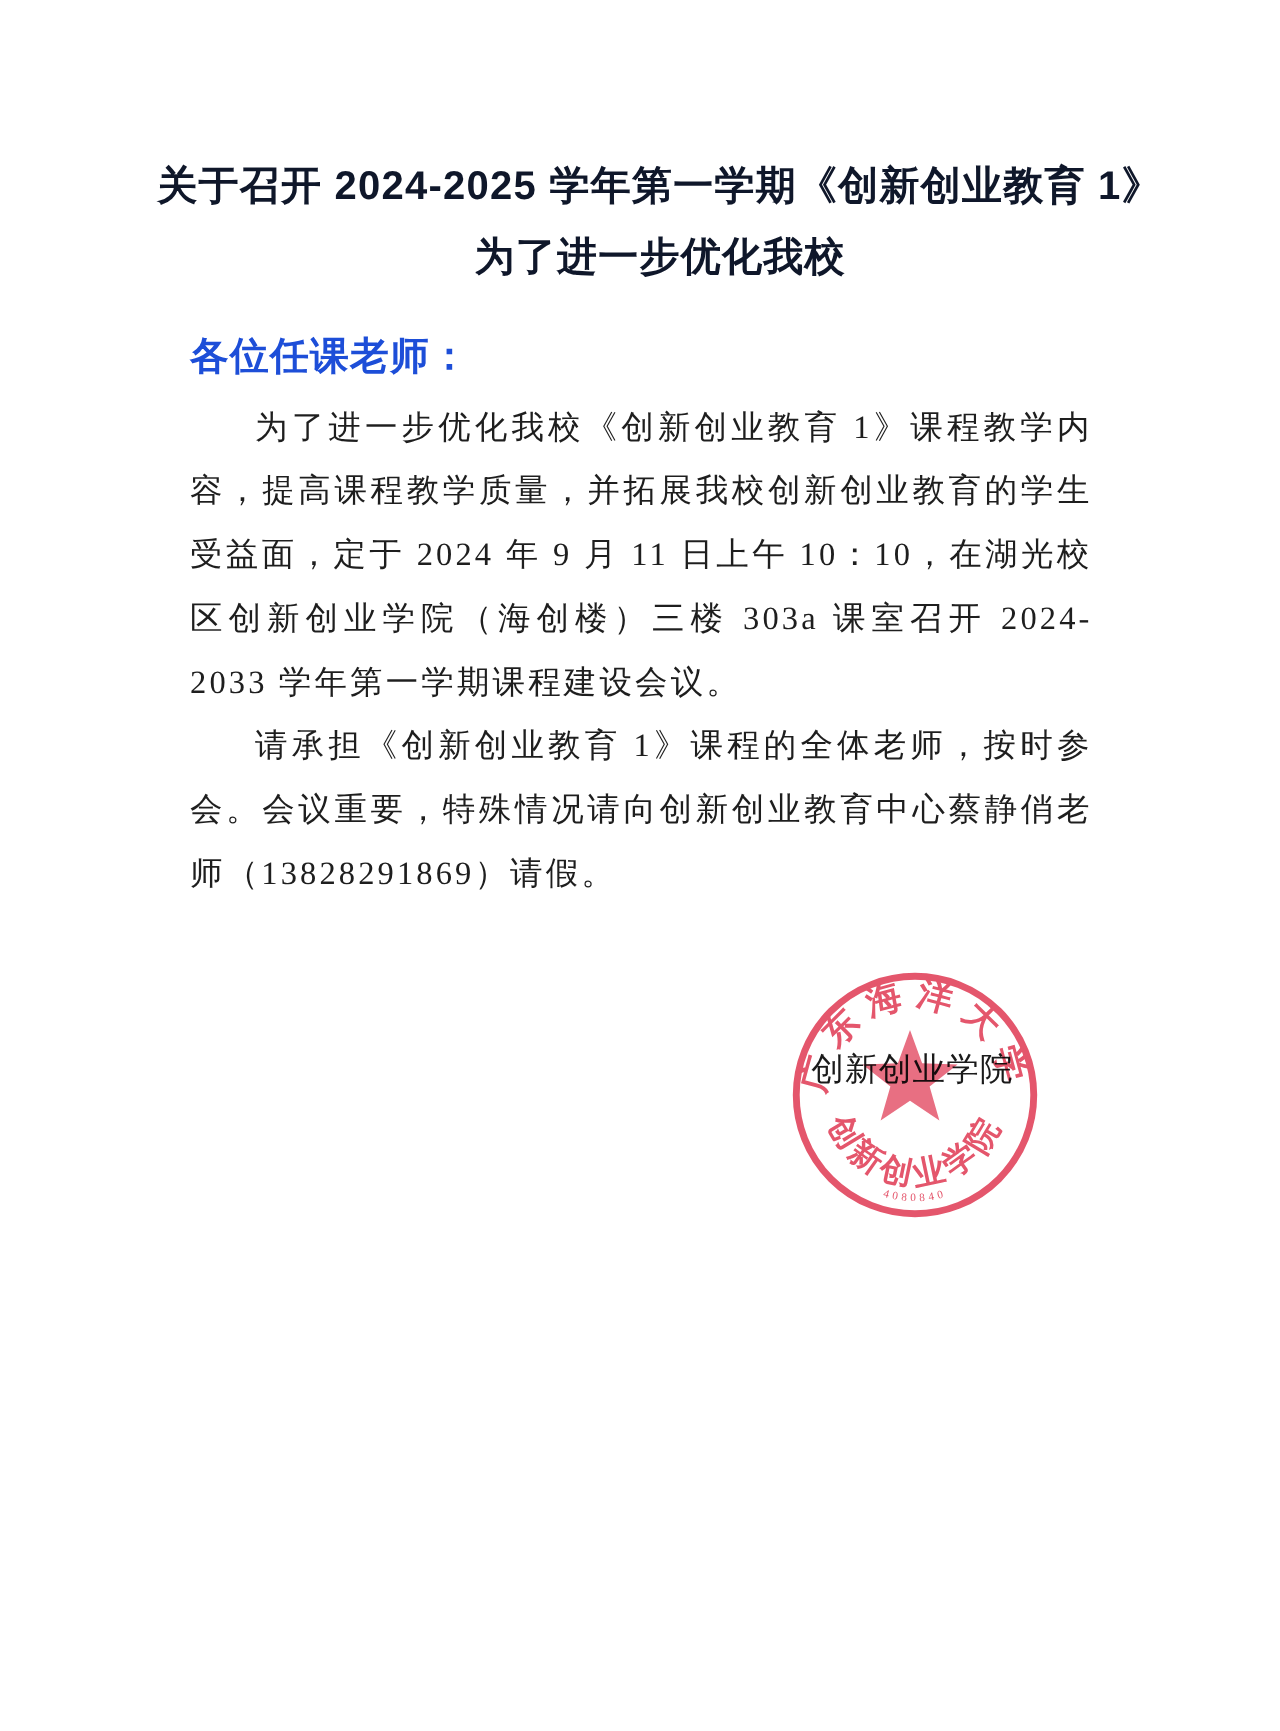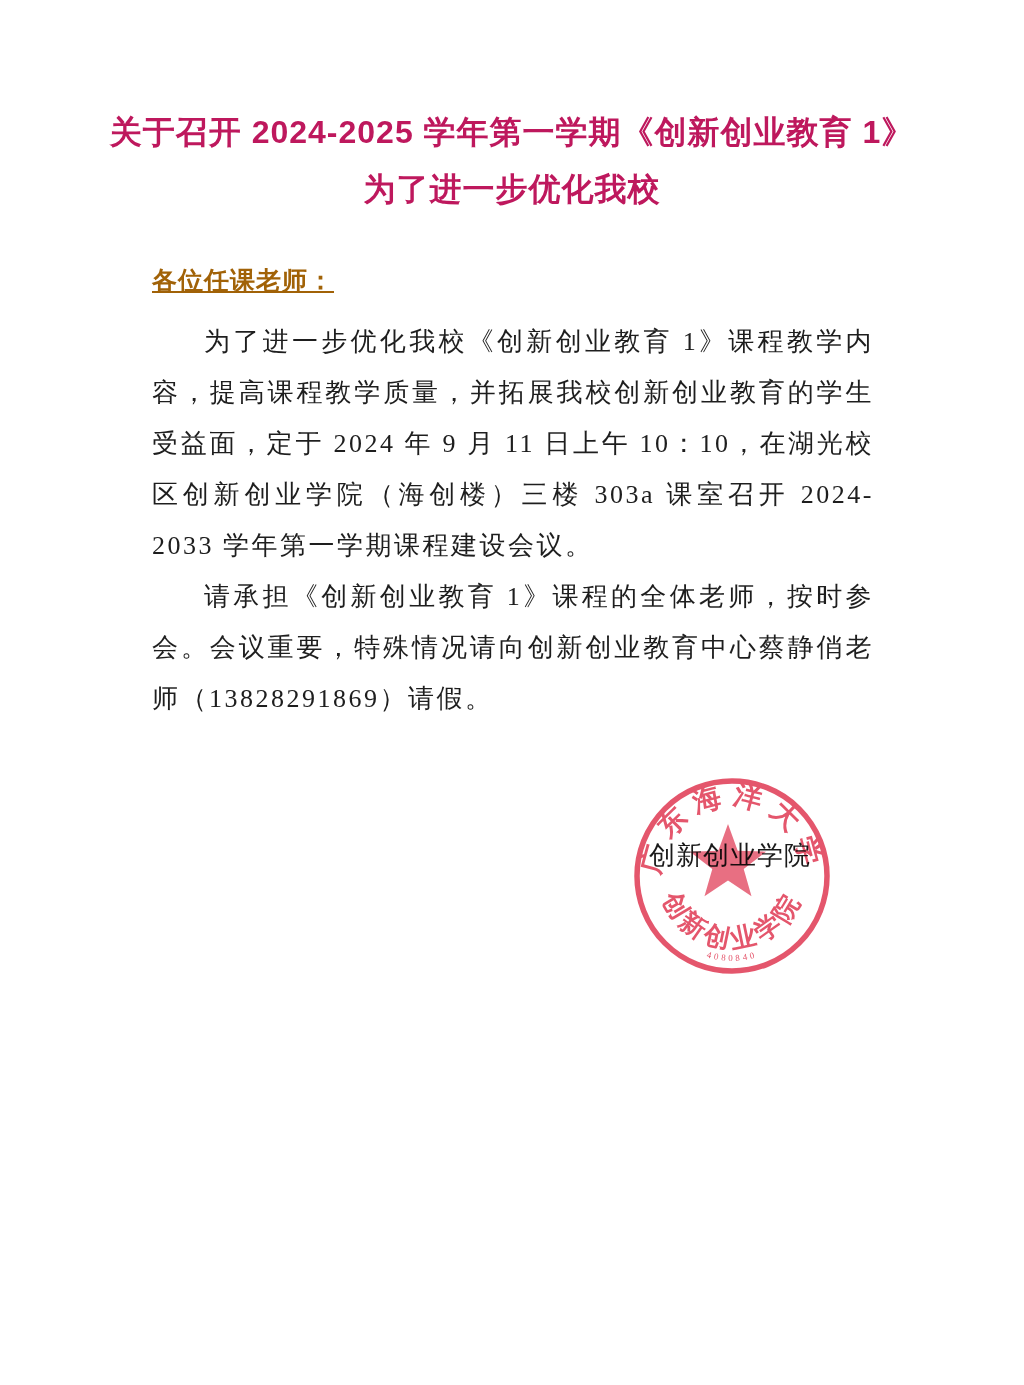--- a/index.html
+++ b/index.html
@@ -14,40 +14,39 @@
     background:#ffffff;
     font-family:"Liberation Serif","DejaVu Serif",serif;
     color:var(--ink);
     overflow:hidden;
   }
   .title{
     position:absolute;
     top:104px;
     left:102px;
     width:820px;
-    margin:0;
+    margin:16px;
     text-align:center;
     font-family:"Liberation Sans","DejaVu Sans",sans-serif;
     font-weight:700;
     font-size:32px;
     line-height:57px;
-    color:#be185d;
+    color:#0f172a;
     letter-spacing:1px;
   }
   .title .title-line{display:block;}
   .salutation{
     position:absolute;
     top:264px;
     left:152px;
     margin:0;
-    font-size:25px;
+    font-size:31px;
     font-weight:700;
     letter-spacing:1px;
-    color:#a16207;
-    text-decoration:underline;
+    color:#1d4ed8;
   }
   .body-block{
     position:absolute;
     top:316px;
     left:152px;
     width:722px;
   }
   .body-para{
     margin:0;
     font-size:26px;

